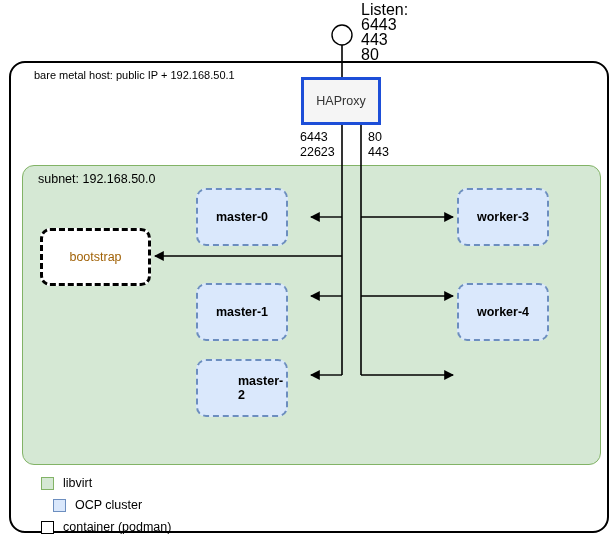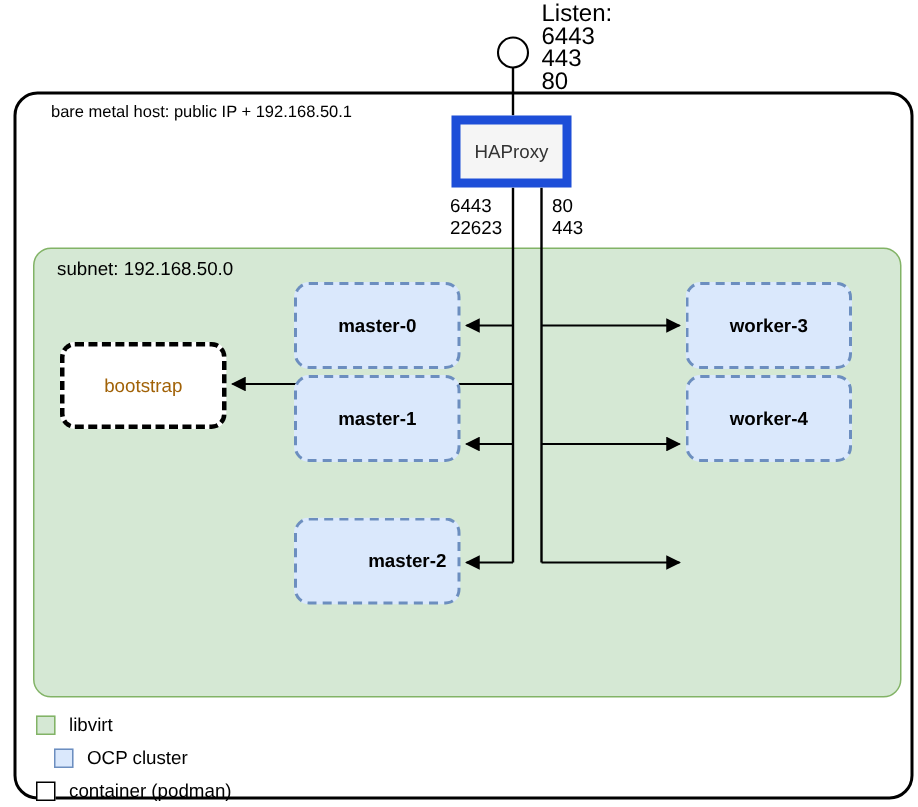--- a/index.html
+++ b/index.html
@@ -59,21 +59,21 @@
     white-space: nowrap;
   }
 
   
   #haproxy-box {
     left: 301px;
     top: 77px;
     width: 80px;
     height: 48px;
     background: #f5f5f5;
-    border: 6px solid #1d4ed8;
+    border: 3px solid #1d4ed8;
     box-sizing: border-box;
     display: flex;
     align-items: center;
     justify-content: center;
     font-size: 12.5px;
     color: #333333;
   }
   #listen-block {
     left: 361px;
     top: 2px;
@@ -106,28 +106,28 @@
     box-sizing: border-box;
     background: #dae8fc;
     border: 2px dashed #6c8ebf;
     border-radius: 10px;
     display: flex;
     align-items: center;
     justify-content: center;
     font-size: 12.5px;
     font-weight: bold;
     color: #000000;
-    width: 111px;
+    width: 92px;
     height: 58px;
   }
   .master { left: 196px; }
   .worker { left: 457px; }
   .row0 { top: 188px; }
-  .row1 { top: 250px; }
-  .row2 { top: 345px; padding-left: 40px; }
+  .row1 { top: 283px; }
+  .row2 { top: 359px; padding-left: 40px; }
 
   
   #bootstrap-box {
     left: 40px;
     top: 228px;
     width: 111px;
     height: 58px;
     box-sizing: border-box;
     background: #ffffff;
     border: 3px dashed #000000;
@@ -143,24 +143,25 @@
   #wires {
     left: 0;
     top: 0;
     width: 612px;
     height: 538px;
     pointer-events: none;
   }
 
   
   .legend-row {
-    left: 24px;
+    left: 9px;
     height: 13px;
     display: flex;
     align-items: center;
+    padding-left: 32px;
   }
   .legend-swatch {
     width: 13px;
     height: 13px;
     box-sizing: border-box;
     flex: 0 0 auto;
   }
   .legend-text {
     margin-left: 9px;
     font-size: 12.5px;

